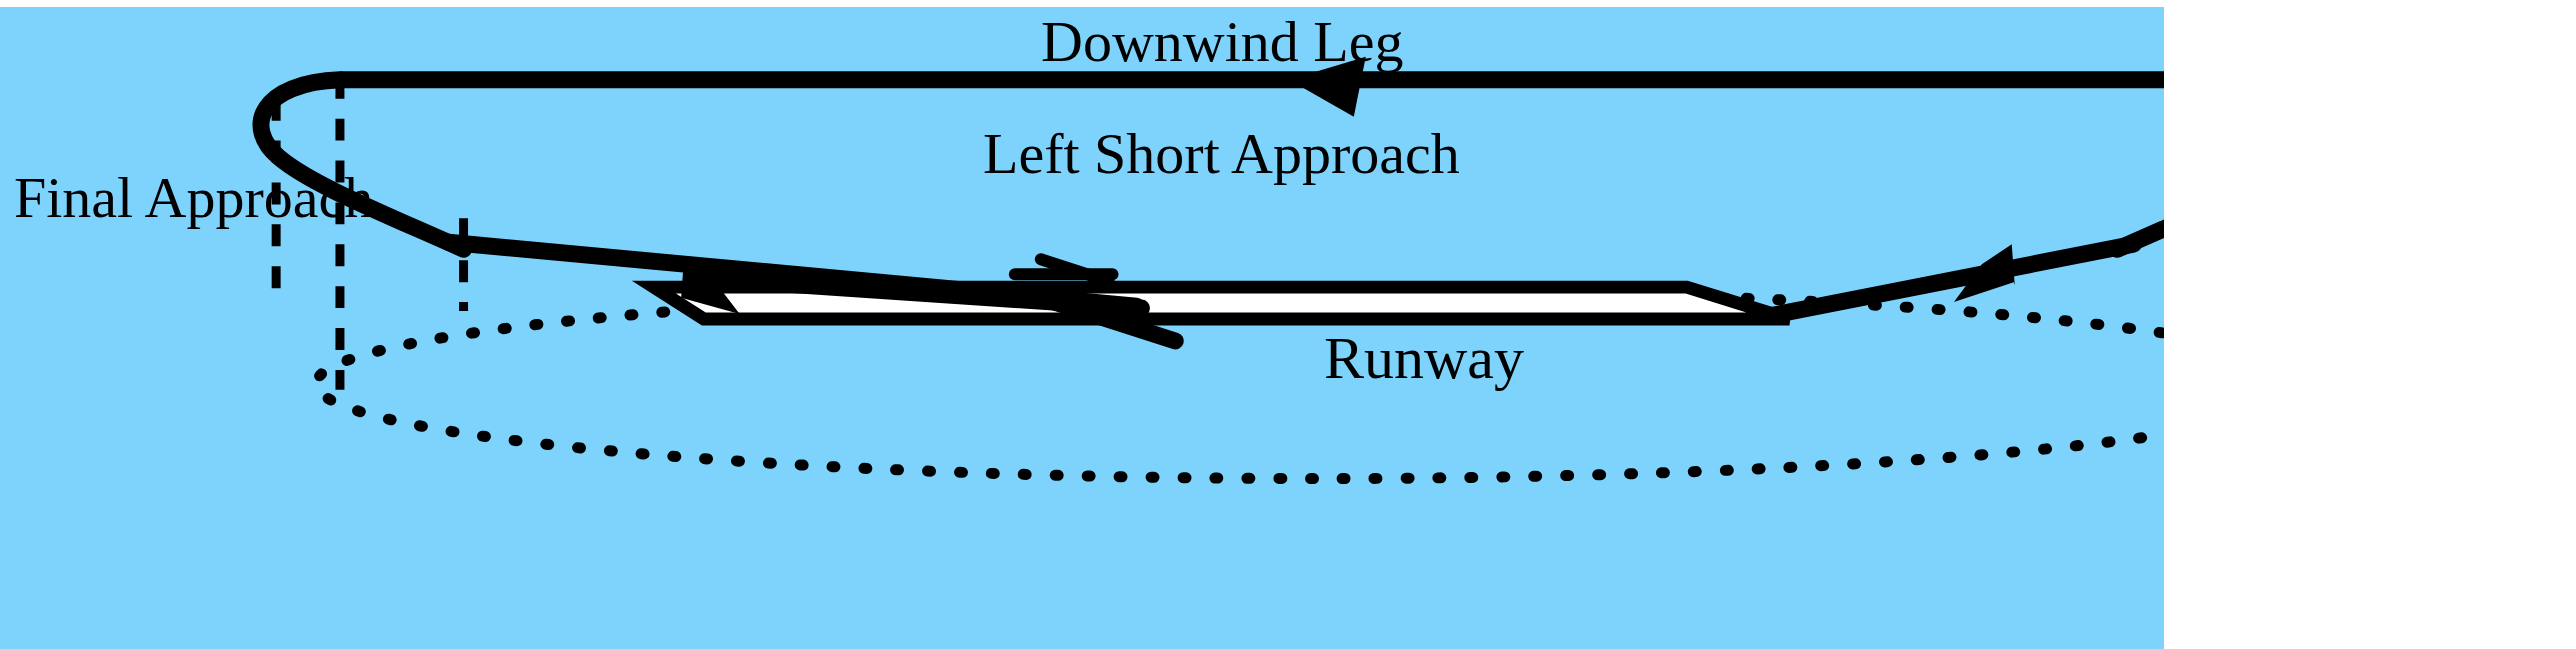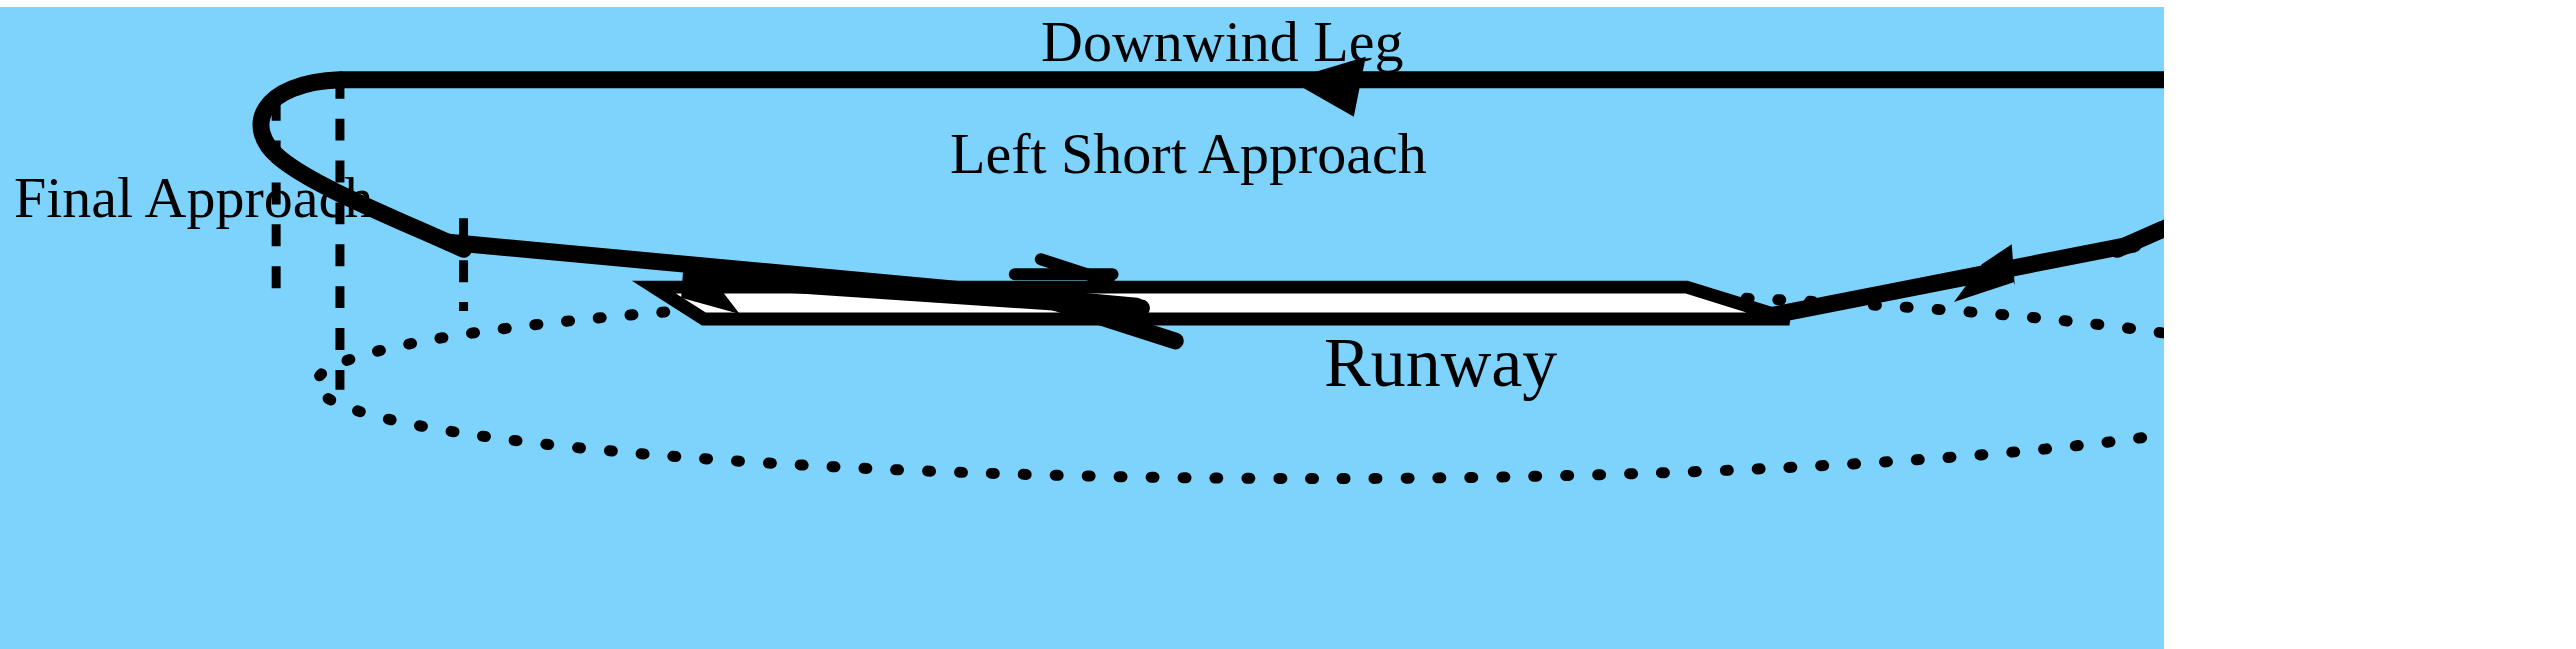--- a/index.html
+++ b/index.html
@@ -28,24 +28,24 @@
   }
   .diagram-label {
     position: absolute;
     font-family: "Liberation Serif", "DejaVu Serif", serif;
     color: #000000;
     white-space: nowrap;
     font-weight: 400;
     line-height: 1;
   }
   #label-downwind   { left: 1041px; top: 6px;   font-size: 58px; }
-  #label-lsa        { left: 950px;  top: 118px; font-size: 58px; text-align: center; }
+  #label-lsa        { left: 983px;  top: 118px; font-size: 58px; text-align: center; }
   #label-final      { left: 14px;   top: 162px; font-size: 58px; }
   #label-departure  { left: 2088px; top: 162px; font-size: 58px; }
-  #label-runway     { left: 1324px; top: 321px; font-size: 70px; }
+  #label-runway     { left: 1324px; top: 321px; font-size: 60px; }
 </style>
 </head>
 <body>
 
 <div id="diagram-root">
 
   <svg id="pattern-svg" viewBox="0 0 2584 652" xmlns="http://www.w3.org/2000/svg">
 
     <g>
       <ellipse cx="1322" cy="378" rx="1005" ry="95" fill="none" stroke="#000000" stroke-width="11" stroke-linecap="round" stroke-dasharray="3 29"></ellipse>

